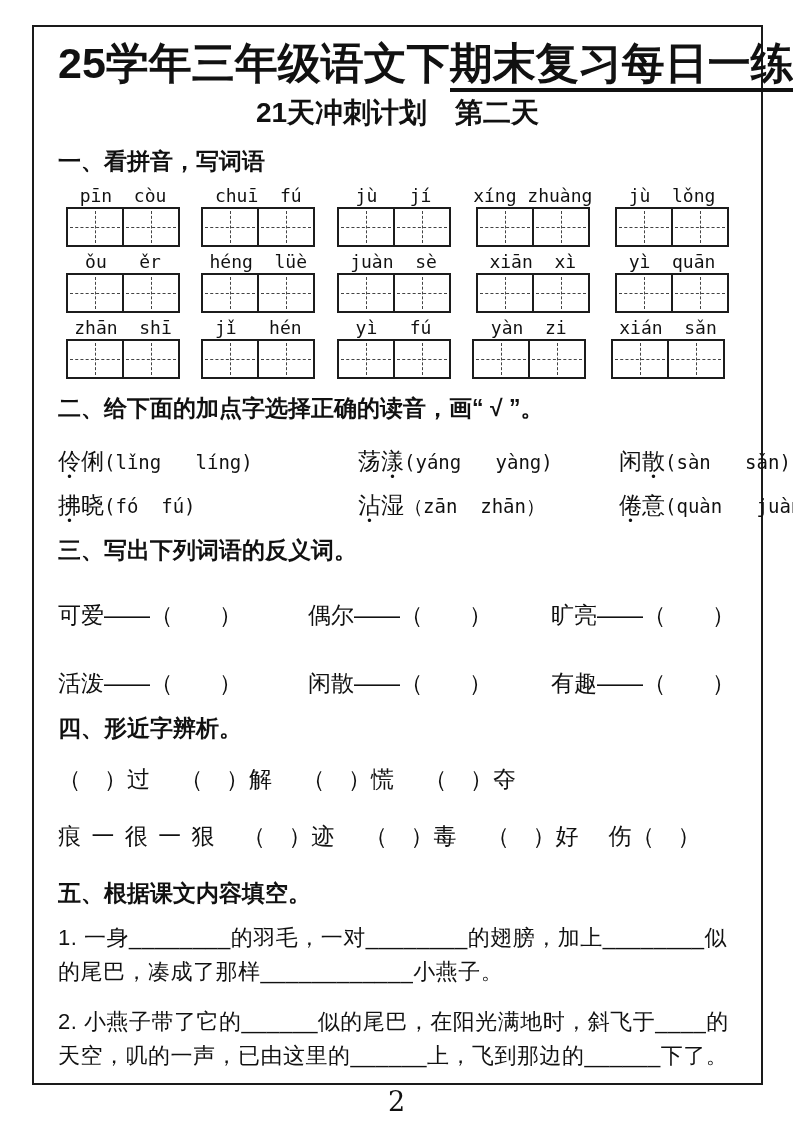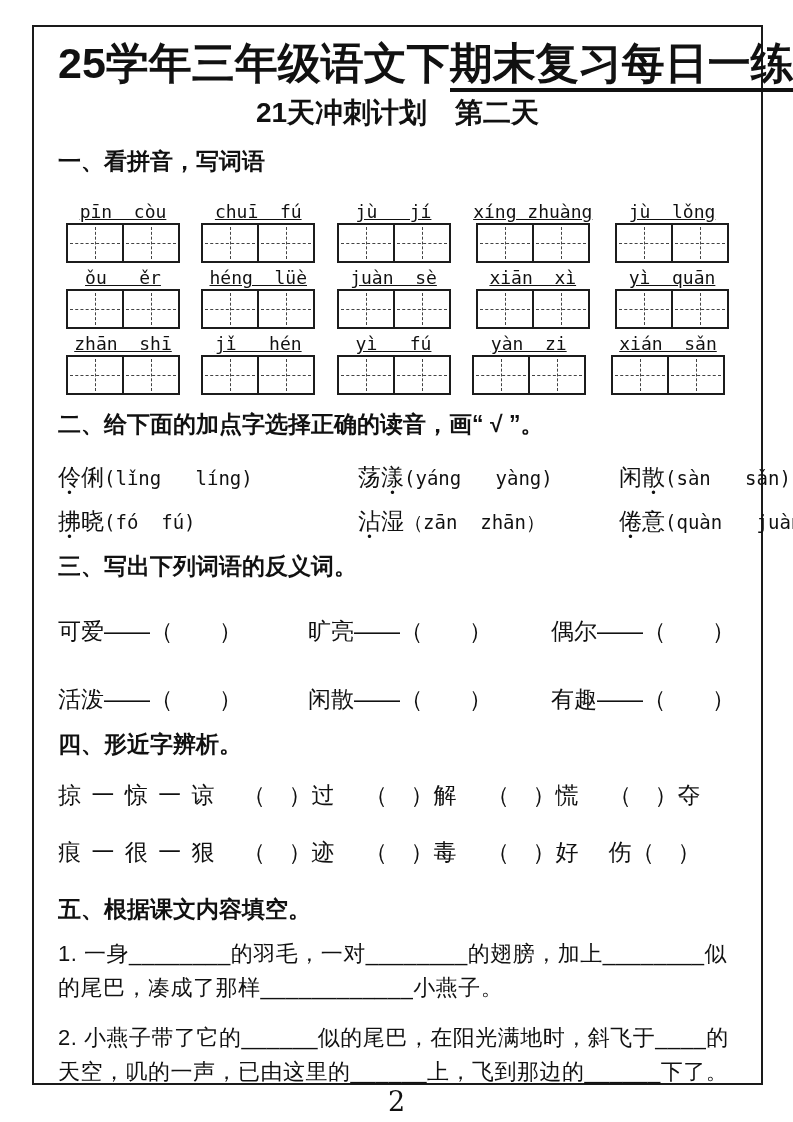--- a/index.html
+++ b/index.html
@@ -36,21 +36,21 @@
     font-size: 28px;
     font-weight: 800;
     margin-top: 6px;
   }
   .sec-heading {
     font-size: 23px;
     font-weight: 800;
     margin-top: 14px;
   }
   
-  .pin-rows { margin-top: 24px; text-decoration: underline; }
+  .pin-rows { margin-top: 8px; }
   .pin-row {
     display: flex;
     justify-content: space-between;
     padding: 0 6px;
     margin-bottom: 4px;
   }
   .pin-item { width: 118px; }
   .pin-item.wide { width: 126px; }
   .py {
     font-family: "DejaVu Sans Mono", "Liberation Mono", monospace;
@@ -277,32 +277,31 @@
     <div class="s2-item"><span>闲</span><span class="dotted">散</span><span></span><span class="opts">(sàn   sǎn)</span></div>
     <div class="s2-item"><span></span><span class="dotted">拂</span><span>晓</span><span class="opts">(fó  fú)</span></div>
     <div class="s2-item"><span></span><span class="dotted">沾</span><span>湿</span><span class="opts">（zān  zhān）</span></div>
     <div class="s2-item"><span></span><span class="dotted">倦</span><span>意</span><span class="opts">(quàn   juàn)</span></div>
   </div>
 
   <div class="sec-heading">三、写出下列词语的反义词。</div>
 
   <div class="s3-grid">
     <div class="s3-item">可爱——（　　）</div>
+    <div class="s3-item">偶尔——（　　）</div>
     <div class="s3-item">旷亮——（　　）</div>
-    <div class="s3-item">偶尔——（　　）</div>
     <div class="s3-item">活泼——（　　）</div>
     <div class="s3-item">闲散——（　　）</div>
     <div class="s3-item">有趣——（　　）</div>
   </div>
 
   <div class="sec-heading">四、形近字辨析。</div>
 
   <div class="s4-rows">
     <div class="s4-row">
-      <span class="s4-group">掠 一 惊 一 谅</span>
       <span class="s4-blank">（　）过</span>
       <span class="s4-blank">（　）解</span>
       <span class="s4-blank">（　）慌</span>
       <span class="s4-blank">（　）夺</span>
     </div>
     <div class="s4-row">
       <span class="s4-group">痕 一 很 一 狠</span>
       <span class="s4-blank">（　）迹</span>
       <span class="s4-blank">（　）毒</span>
       <span class="s4-blank">（　）好</span>

